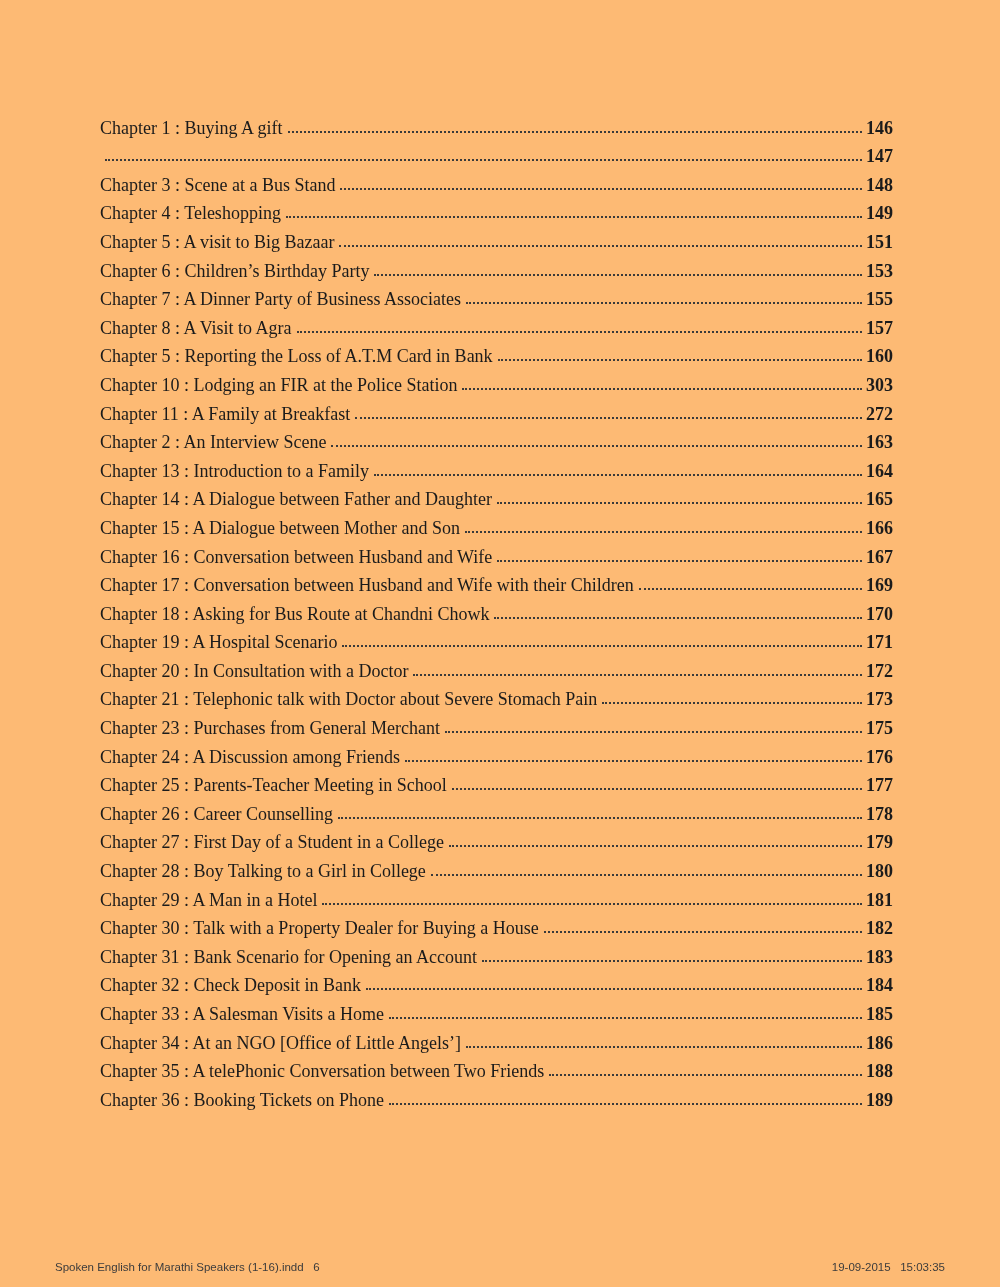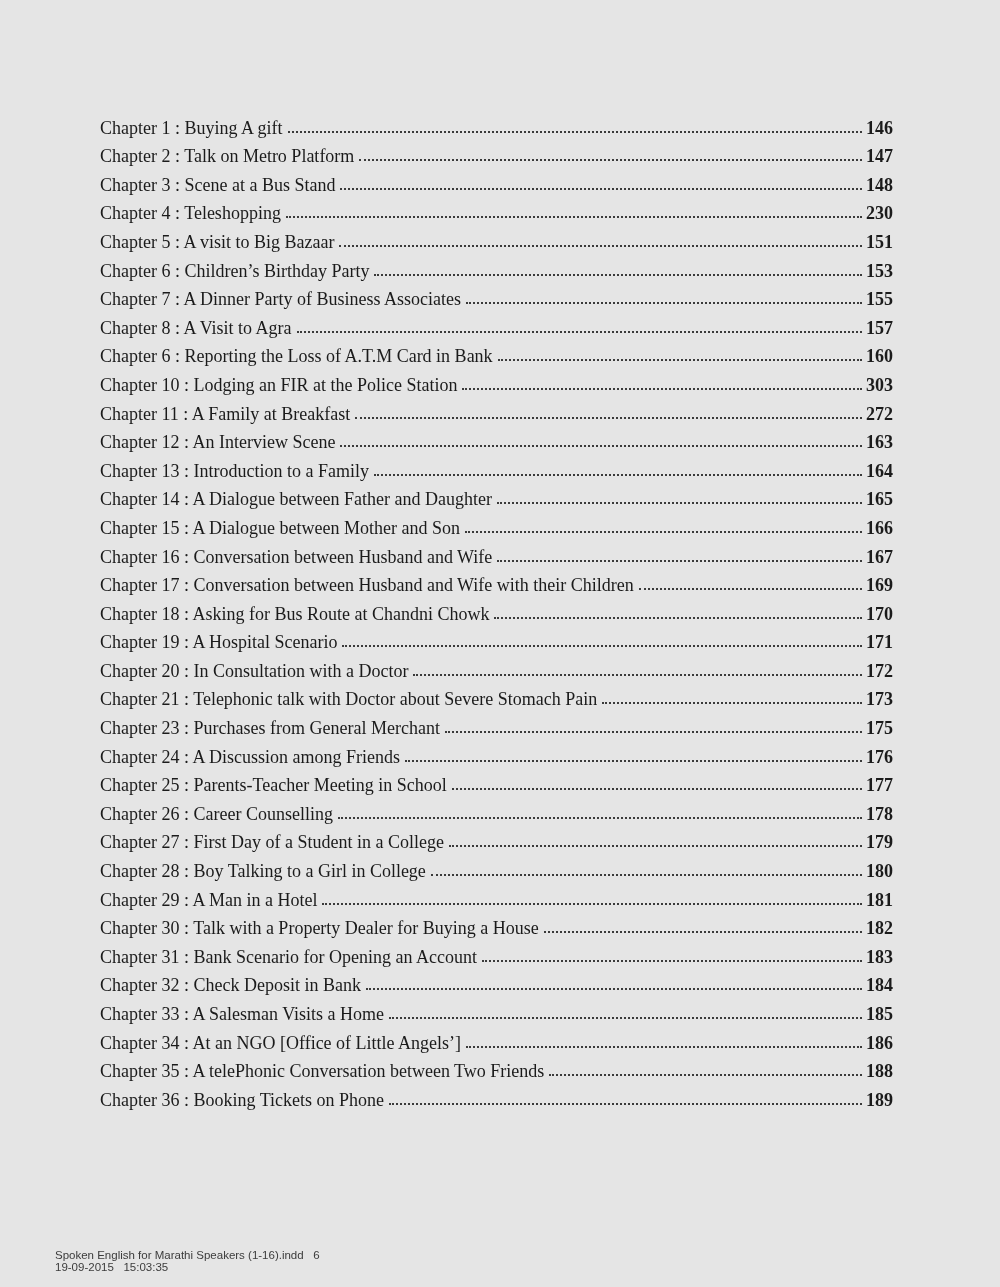--- a/index.html
+++ b/index.html
@@ -7,21 +7,21 @@
   body {
     position: relative;
     background: #ffffff;
     font-family: "Liberation Serif", serif;
     color: #1b1b1b;
     overflow: hidden;
   }
   .page {
     position: absolute;
     inset: 0;
-    background: #e5e5e5;
+    background: #fdba74;
   }
   .toc {
     position: absolute;
     top: 111px;
     left: 100px;
     right: 107px;
   }
   .toc-row {
     display: flex;
     align-items: flex-end;
@@ -47,52 +47,50 @@
   .footer {
     position: absolute;
     left: 55px;
     right: 55px;
     bottom: 14px;
     display: flex;
     justify-content: space-between;
     font-family: "Liberation Sans", sans-serif;
     font-size: 11.5px;
     color: #3c3c3c;
-    flex-direction: column;
   }
   .footer span { white-space: pre; }
 </style>
 </head>
 <body>
 
 <div class="page">
 
   <div class="toc">
   <div class="toc-row">
     <span class="toc-title">Chapter 1 : Buying A gift</span>
     <span class="leader"></span>
     <span class="toc-page">146</span>
   </div>
 
   <div class="toc-row">
-    <span class="toc-title">Chapter 2 : Talk on Metro Platform</span>
     <span class="leader"></span>
     <span class="toc-page">147</span>
   </div>
 
   <div class="toc-row">
     <span class="toc-title">Chapter 3 : Scene at a Bus Stand</span>
     <span class="leader"></span>
     <span class="toc-page">148</span>
   </div>
 
   <div class="toc-row">
     <span class="toc-title">Chapter 4 : Teleshopping</span>
     <span class="leader"></span>
-    <span class="toc-page">230</span>
+    <span class="toc-page">149</span>
   </div>
 
   <div class="toc-row">
     <span class="toc-title">Chapter 5 : A visit to Big Bazaar</span>
     <span class="leader"></span>
     <span class="toc-page">151</span>
   </div>
 
   <div class="toc-row">
     <span class="toc-title">Chapter 6 : Children’s Birthday Party</span>
@@ -106,39 +104,39 @@
     <span class="toc-page">155</span>
   </div>
 
   <div class="toc-row">
     <span class="toc-title">Chapter 8 : A Visit to Agra</span>
     <span class="leader"></span>
     <span class="toc-page">157</span>
   </div>
 
   <div class="toc-row">
-    <span class="toc-title">Chapter 6 : Reporting the Loss of A.T.M Card in Bank</span>
+    <span class="toc-title">Chapter 5 : Reporting the Loss of A.T.M Card in Bank</span>
     <span class="leader"></span>
     <span class="toc-page">160</span>
   </div>
 
   <div class="toc-row">
     <span class="toc-title">Chapter 10 : Lodging an FIR at the Police Station</span>
     <span class="leader"></span>
     <span class="toc-page">303</span>
   </div>
 
   <div class="toc-row">
     <span class="toc-title">Chapter 11 : A Family at Breakfast</span>
     <span class="leader"></span>
     <span class="toc-page">272</span>
   </div>
 
   <div class="toc-row">
-    <span class="toc-title">Chapter 12 : An Interview Scene</span>
+    <span class="toc-title">Chapter 2 : An Interview Scene</span>
     <span class="leader"></span>
     <span class="toc-page">163</span>
   </div>
 
   <div class="toc-row">
     <span class="toc-title">Chapter 13 : Introduction to a Family</span>
     <span class="leader"></span>
     <span class="toc-page">164</span>
   </div>
 

